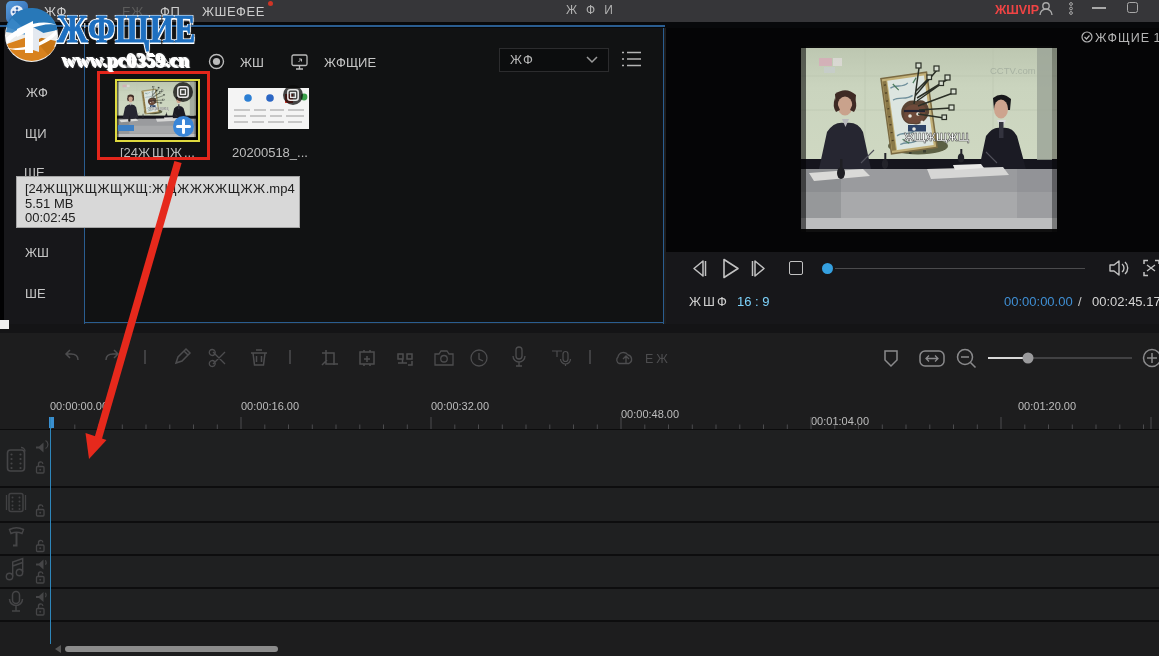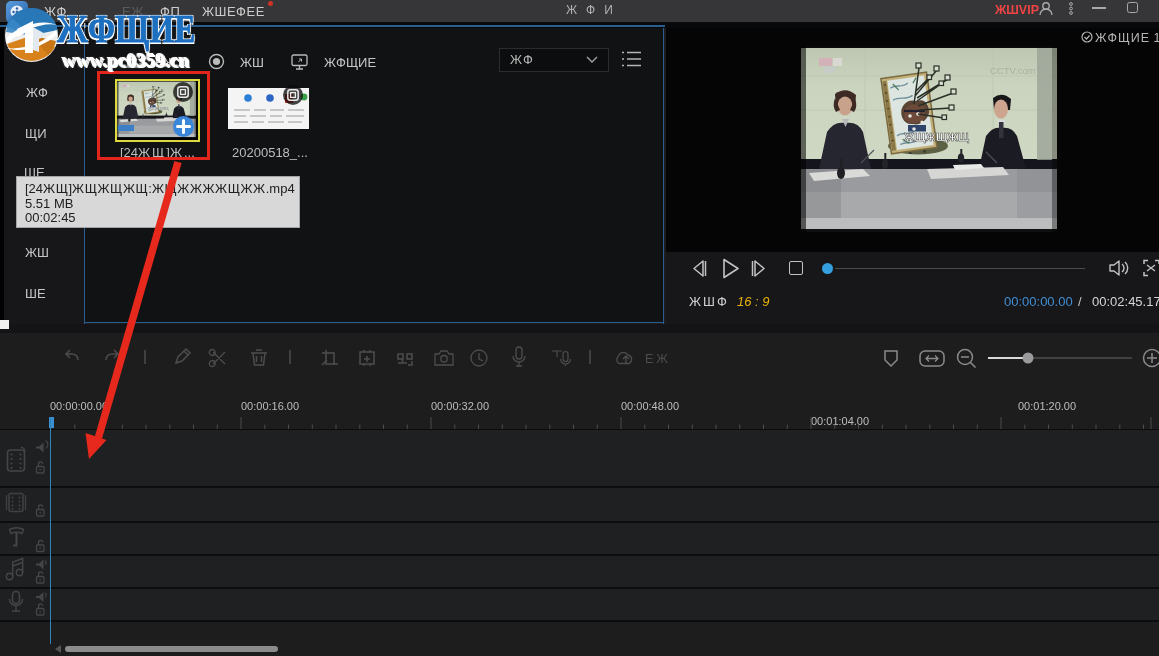--- a/index.html
+++ b/index.html
@@ -240,21 +240,21 @@
 <svg class="a" style="left:1108px;top:258px" width="22" height="20" viewBox="0 0 22 20">
       <path d="M2 7v6h4l5 4V3L6 7z" fill="none" stroke="#c2c2c2" stroke-width="1.4" stroke-linejoin="round"></path>
       <path d="M14 6a5 5 0 0 1 0 8M17 4a8 8 0 0 1 0 12" fill="none" stroke="#c2c2c2" stroke-width="1.4"></path>
     </svg>
 <svg class="a" style="left:1143px;top:259px" width="16" height="18" viewBox="0 0 16 18">
       <path d="M1 5V1.5h4M12 1.5h4v3.5M1 13v3.5h4" fill="none" stroke="#c2c2c2" stroke-width="1.5"></path>
       <path d="M4 6l8 6M12 6l-8 6" stroke="#c2c2c2" stroke-width="1.3"></path>
     </svg>
 
 <div class="a tx" style="left:689px;top:294px;letter-spacing:2px;color:#cfcfcf;">ЖШФ</div>
-<div class="a tx" style="left:737px;top:294px;color:#eab308;font-style:italic;">16 : 9</div>
+<div class="a tx" style="left:737px;top:294px;color:#7dd3fc;">16 : 9</div>
 <div class="a tx" style="left:1004px;top:294px;color:#3f8fd4;">00:00:00.00</div>
 <div class="a tx" style="left:1078px;top:294px;color:#c2c2c2;">/</div>
 <div class="a tx" style="left:1092px;top:294px;color:#d5d5d5;">00:02:45.17</div>
 
 <div class="a" style="left:0;top:330px;width:1159px;height:326px;background:#1d1d1e;"></div>
 <div class="a" style="left:0;top:324px;width:1159px;height:9px;background:#141416;"></div>
 
 <svg class="a" style="left:60px;top:344px" width="620px" height="28" viewBox="0 0 620 28">
 <g stroke="#4d4d4f" stroke-width="1.5" fill="none">
 <path d="M18 16 q0-6-7-6 l-5 0 M10 6l-4 4 4 4"></path>
@@ -288,21 +288,21 @@
 <line x1="148" y1="12" x2="252" y2="12" stroke="#4e4e50" stroke-width="1.5"></line>
 <circle cx="148" cy="12" r="5.5" fill="#9a9a9c"></circle>
 <circle cx="272" cy="12" r="8.5" fill="none" stroke="#8a8a8c" stroke-width="1.5"></circle>
 <path d="M267 12h10 M272 7v10" stroke="#8a8a8c" stroke-width="1.5"></path>
 </svg>
 
 <div class="a" style="left:0;top:396px;width:1159px;height:34px;font-size:11px;color:#bdbdbd;">
 <span class="a" style="left:50px;top:4px">00:00:00.00</span>
 <span class="a" style="left:241px;top:4px">00:00:16.00</span>
 <span class="a" style="left:431px;top:4px">00:00:32.00</span>
-<span class="a" style="left:621px;top:4px">00:00:48.00</span>
+<span class="a" style="left:621px;top:12px">00:00:48.00</span>
 <span class="a" style="left:811px;top:19px">00:01:04.00</span>
 <span class="a" style="left:1018px;top:4px">00:01:20.00</span>
 </div>
 <svg class="a" style="left:0;top:413px" width="1159" height="17" viewBox="0 0 1159 17">
 <g stroke="#4c4c4e" stroke-width="1">
 <path d="M51 4v13M241 4v13M431 4v13M621 4v13M811 4v13M1001 4v13M1151 4v13"></path>
 <path d="M74.8 11.5v5.5M98.5 11.5v5.5M122.3 11.5v5.5M146 11.5v5.5M169.8 11.5v5.5M193.5 11.5v5.5M217.3 11.5v5.5M264.8 11.5v5.5M288.5 11.5v5.5M312.3 11.5v5.5M336 11.5v5.5M359.8 11.5v5.5M383.5 11.5v5.5M407.3 11.5v5.5M454.8 11.5v5.5M478.5 11.5v5.5M502.3 11.5v5.5M526 11.5v5.5M549.8 11.5v5.5M573.5 11.5v5.5M597.3 11.5v5.5M644.8 11.5v5.5M668.5 11.5v5.5M692.3 11.5v5.5M716 11.5v5.5M739.8 11.5v5.5M763.5 11.5v5.5M787.3 11.5v5.5M834.8 11.5v5.5M858.5 11.5v5.5M882.3 11.5v5.5M906 11.5v5.5M929.8 11.5v5.5M953.5 11.5v5.5M977.3 11.5v5.5M1024.8 11.5v5.5M1048.5 11.5v5.5M1072.3 11.5v5.5M1096 11.5v5.5M1119.8 11.5v5.5M1143.5 11.5v5.5"></path>
 </g>
 </svg>
 <div class="a" style="left:0;top:429px;width:1159px;height:1.5px;background:#0c0c0d;"></div>

